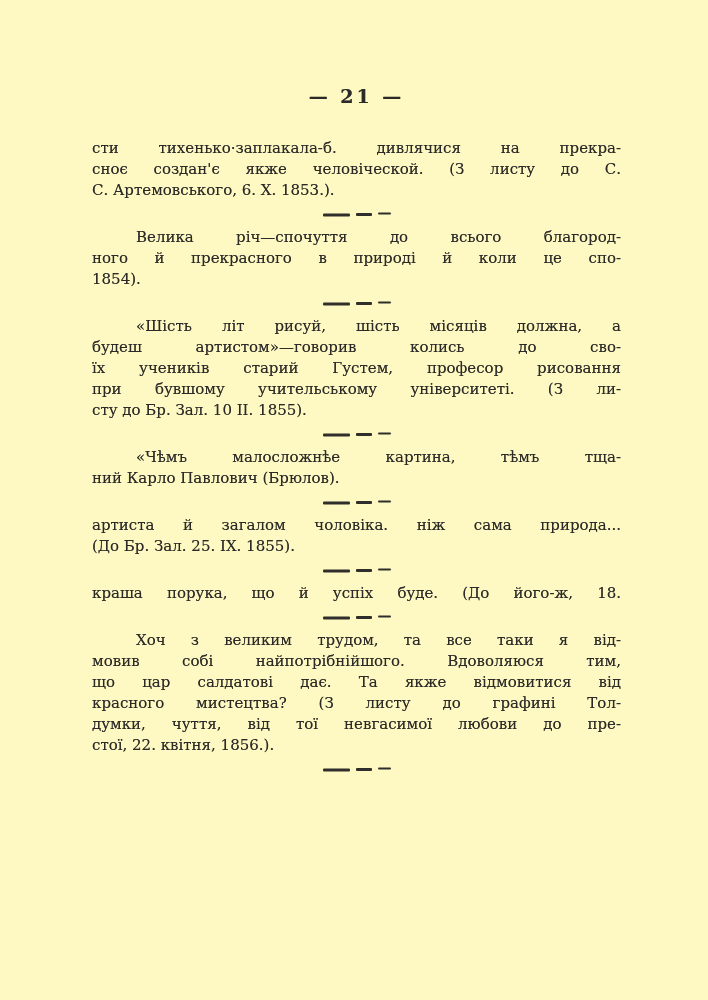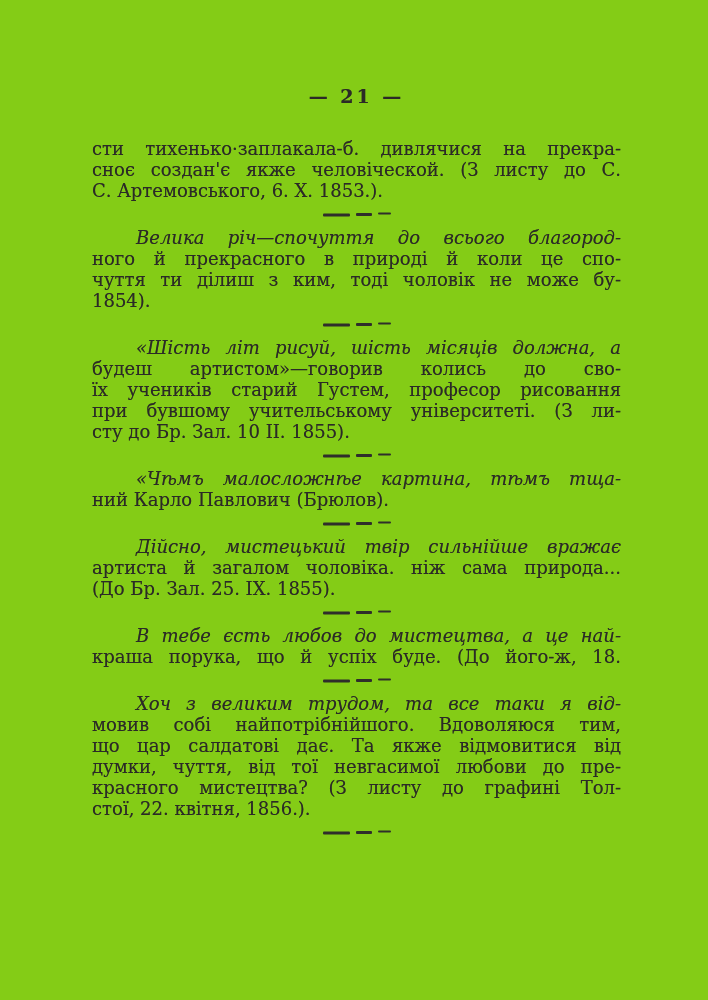--- a/index.html
+++ b/index.html
@@ -5,50 +5,49 @@
   html, body {
     margin: 0;
     padding: 0;
     background: #fbfbf8;
   }
   .page {
     position: relative;
     width: 708px;
     height: 1000px;
     box-sizing: border-box;
-    background: #84cc16;
+    background: #fef9c3;
     padding: 84px 87px 0 92px;
     font-family: "DejaVu Serif", serif;
     color: #2b2a27;
     overflow: hidden;
     text-shadow: 0 0 0.5px rgba(43, 42, 39, 0.55);
   }
   .page-number {
     text-align: center;
     font-size: 19px;
     line-height: 24px;
     font-weight: 700;
     letter-spacing: 3px;
     margin-bottom: 30px;
   }
   .paragraph {
-    font-size: 18px;
+    font-size: 15px;
     line-height: 21px;
     margin: 0;
   }
   .line {
     text-align: justify;
     text-align-last: justify;
   }
   .line.last {
     text-align-last: left;
   }
   .line.indent {
     text-indent: 44px;
-    font-style: italic;
   }
   .separator {
     display: flex;
     justify-content: center;
     align-items: flex-end;
     gap: 6px;
     height: 4px;
     margin: 11px 0;
   }
   .dash {
@@ -73,21 +72,20 @@
         <div class="line last">С. Артемовського, 6. X. 1853.).</div>
       </div>
       <div class="separator">
         <span class="dash d1"></span>
         <span class="dash d2"></span>
         <span class="dash d3"></span>
       </div>
       <div class="paragraph">
         <div class="line indent">Велика річ—спочуття до всього благород-</div>
         <div class="line">ного й прекрасного в природі й коли це спо-</div>
-        <div class="line">чуття ти ділиш з ким, тоді чоловік не може бу-</div>
         <div class="line last">1854).</div>
       </div>
       <div class="separator">
         <span class="dash d1"></span>
         <span class="dash d2"></span>
         <span class="dash d3"></span>
       </div>
       <div class="paragraph">
         <div class="line indent">«Шість літ рисуй, шість місяців должна, а</div>
         <div class="line">будеш артистом»—говорив колись до сво-</div>
@@ -103,44 +101,42 @@
       <div class="paragraph">
         <div class="line indent">«Чѣмъ малосложнѣе картина, тѣмъ тща-</div>
         <div class="line last">ний Карло Павлович (Брюлов).</div>
       </div>
       <div class="separator">
         <span class="dash d1"></span>
         <span class="dash d2"></span>
         <span class="dash d3"></span>
       </div>
       <div class="paragraph">
-        <div class="line indent">Дійсно, мистецький твір сильнійше вражає</div>
         <div class="line">артиста й загалом чоловіка. ніж сама природа...</div>
         <div class="line last">(До Бр. Зал. 25. IX. 1855).</div>
       </div>
       <div class="separator">
         <span class="dash d1"></span>
         <span class="dash d2"></span>
         <span class="dash d3"></span>
       </div>
       <div class="paragraph">
-        <div class="line indent">В тебе єсть любов до мистецтва, а це най-</div>
         <div class="line">краша порука, що й успіх буде. (До його-ж, 18.</div>
       </div>
       <div class="separator">
         <span class="dash d1"></span>
         <span class="dash d2"></span>
         <span class="dash d3"></span>
       </div>
       <div class="paragraph">
         <div class="line indent">Хоч з великим трудом, та все таки я від-</div>
         <div class="line">мовив собі найпотрібнійшого. Вдоволяюся тим,</div>
         <div class="line">що цар салдатові дає. Та якже відмовитися від</div>
+        <div class="line">красного мистецтва? (З листу до графині Тол-</div>
         <div class="line">думки, чуття, від тої невгасимої любови до пре-</div>
-        <div class="line">красного мистецтва? (З листу до графині Тол-</div>
         <div class="line last">стої, 22. квітня, 1856.).</div>
       </div>
       <div class="separator">
         <span class="dash d1"></span>
         <span class="dash d2"></span>
         <span class="dash d3"></span>
       </div>
     </div>
 </div>
 

